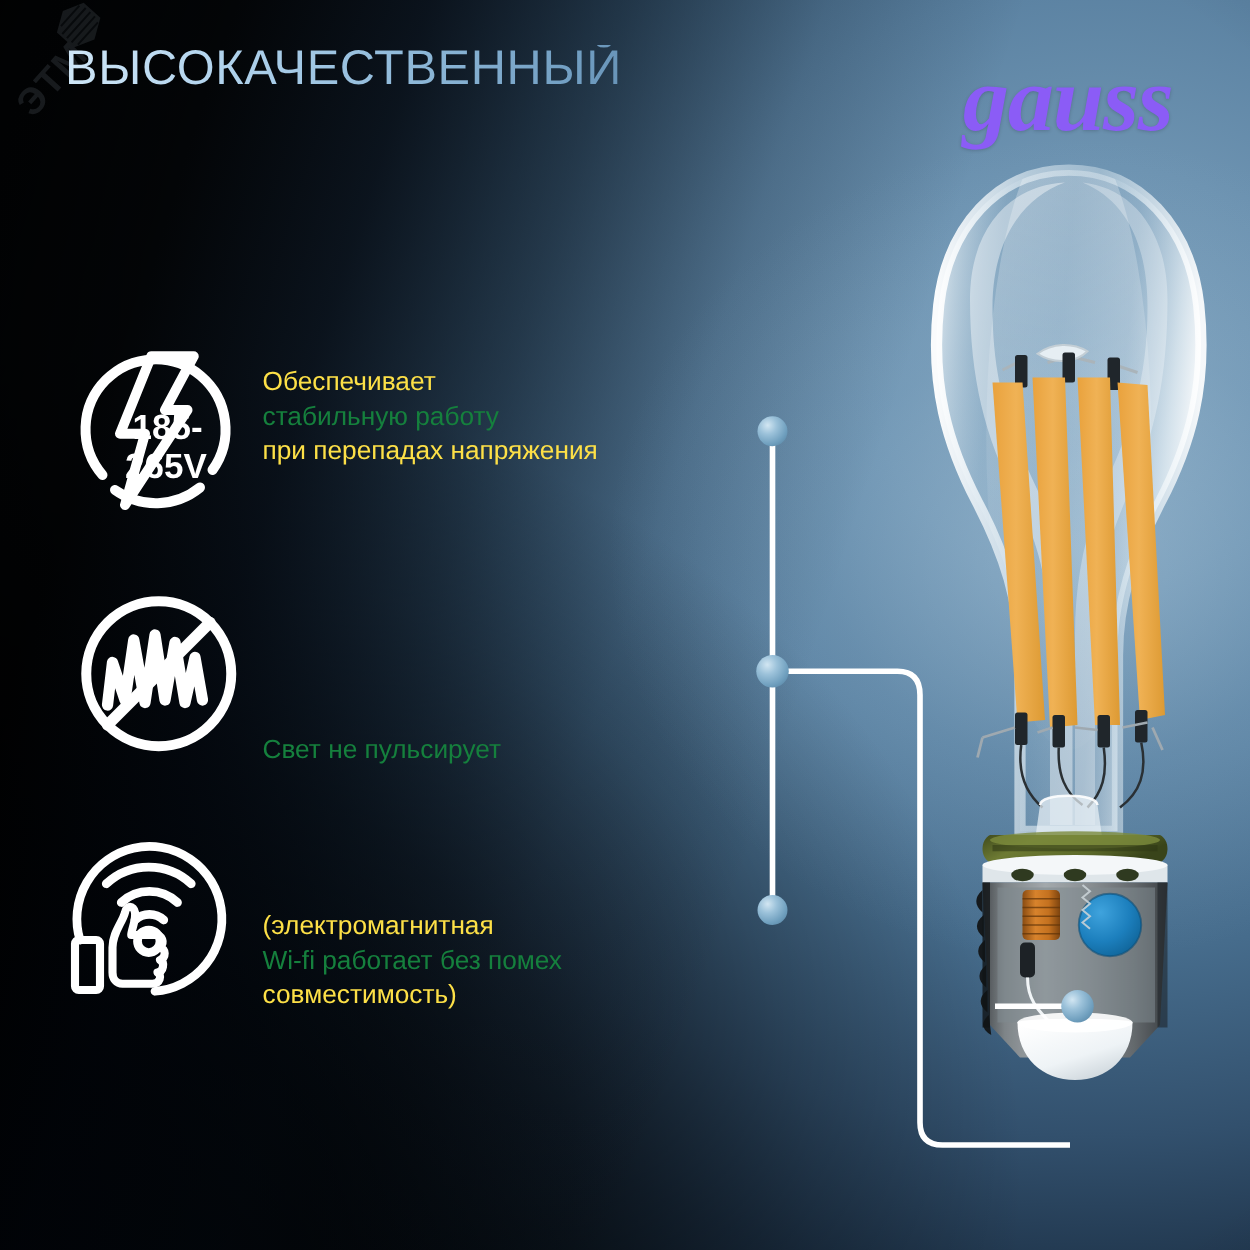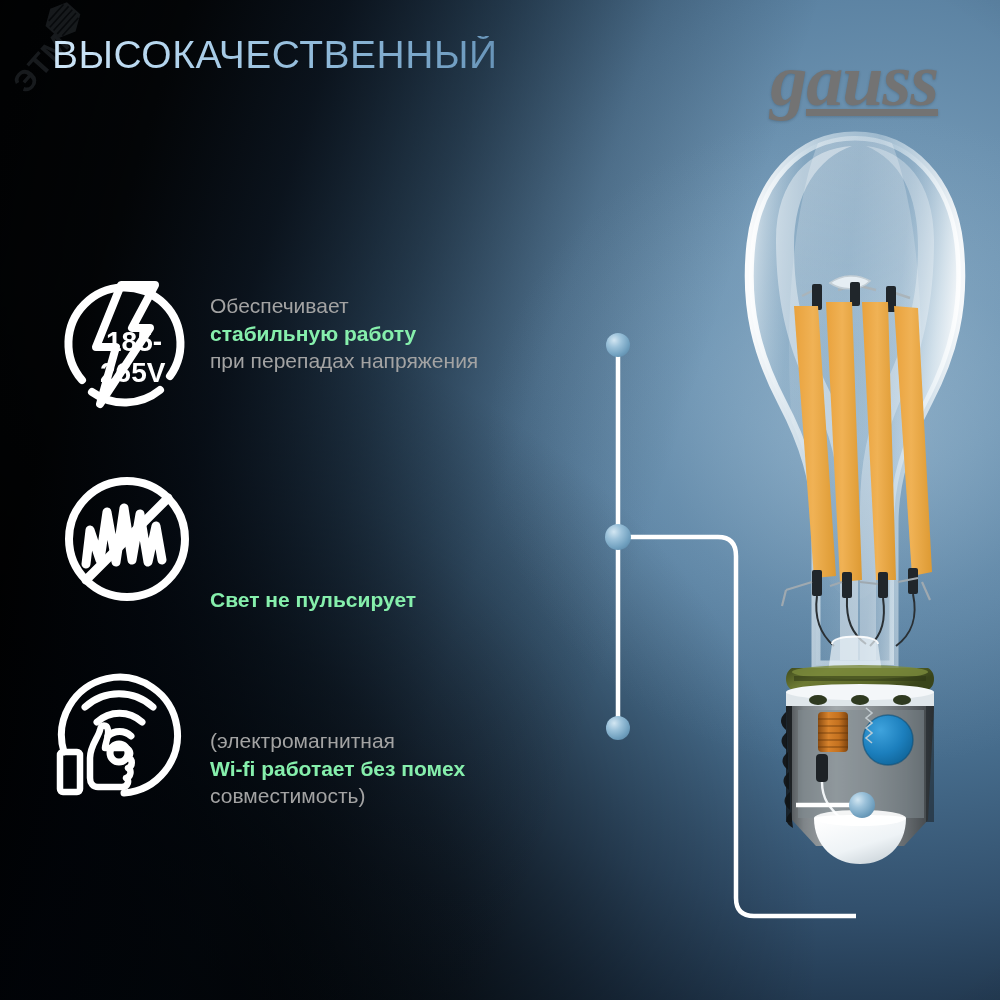--- a/index.html
+++ b/index.html
@@ -64,34 +64,33 @@
     -webkit-background-clip:text;background-clip:text;color:transparent;
     white-space:nowrap;
   }
 
   
   .logo{
     position:absolute;right:62px;top:38px;
     font-family:"Liberation Serif","DejaVu Serif",serif;
     font-style:italic;font-weight:700;
     font-size:74px;letter-spacing:-1px;
-    color:#737373;
+    color:#8b5cf6;
     text-shadow:0 1px 3px rgba(0,0,0,.18);
     user-select:none;
-    text-decoration:underline;
   }
 
   
   .features{position:absolute;left:52px;top:268px;width:520px;}
   .feature{position:relative;display:flex;align-items:flex-start;}
   .feature + .feature{margin-top:46px;align-items:flex-end;}
   .f-icon{flex:0 0 150px;height:150px;position:relative;}
   .f-text{padding-top:24px;padding-left:8px;}
-  .f-ln{color:#a3a3a3;font-size:21px;line-height:1.32;white-space:nowrap;}
-  .f-ln.b{font-weight:700;color:#86efac;}
+  .f-ln{color:#fde047;font-size:21px;line-height:1.32;white-space:nowrap;}
+  .f-ln.b{font-weight:400;color:#15803d;}
   .f2 .f-text{padding-top:42px;}
   .f3 .f-text{padding-top:26px;}
 
   
   .connectors{position:absolute;left:0;top:0;width:1000px;height:1000px;pointer-events:none;}
 
   
   .bulb{position:absolute;left:690px;top:120px;width:330px;height:880px;}
 </style>
 </head>

